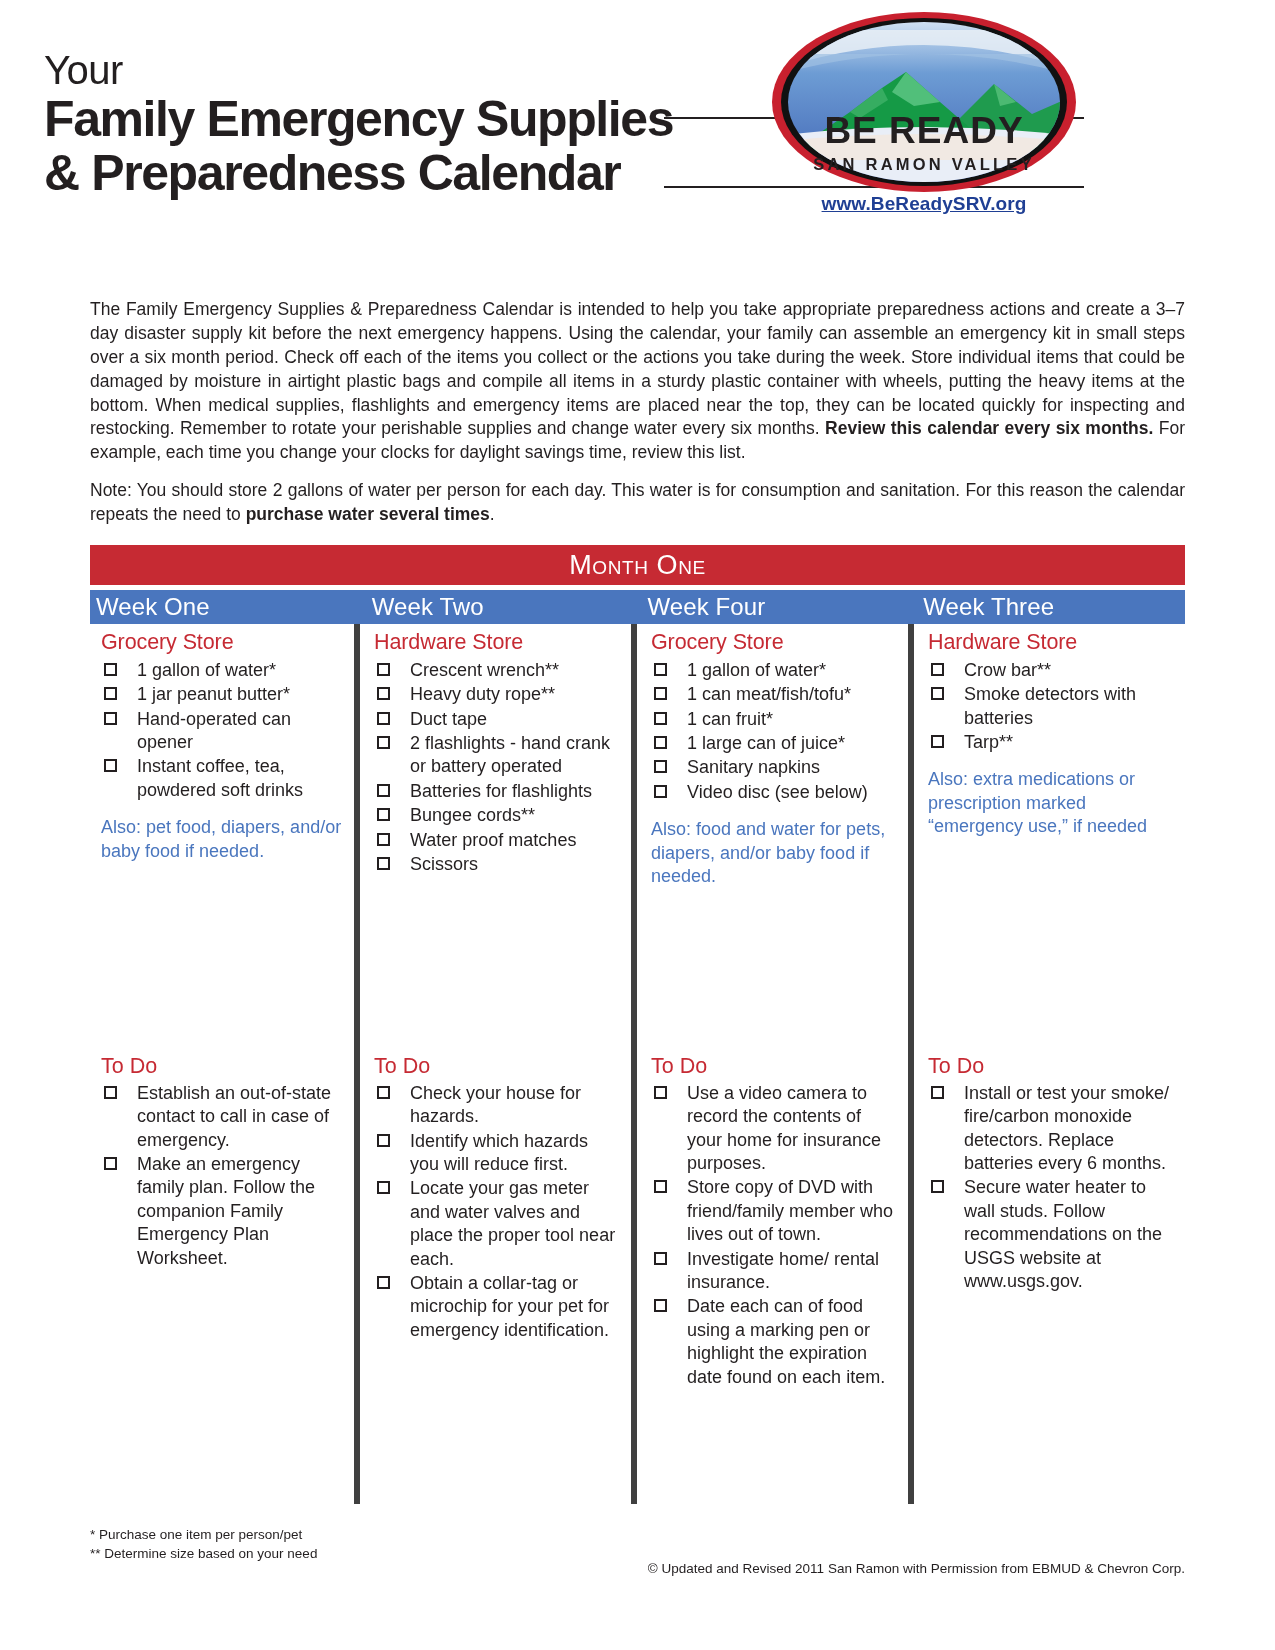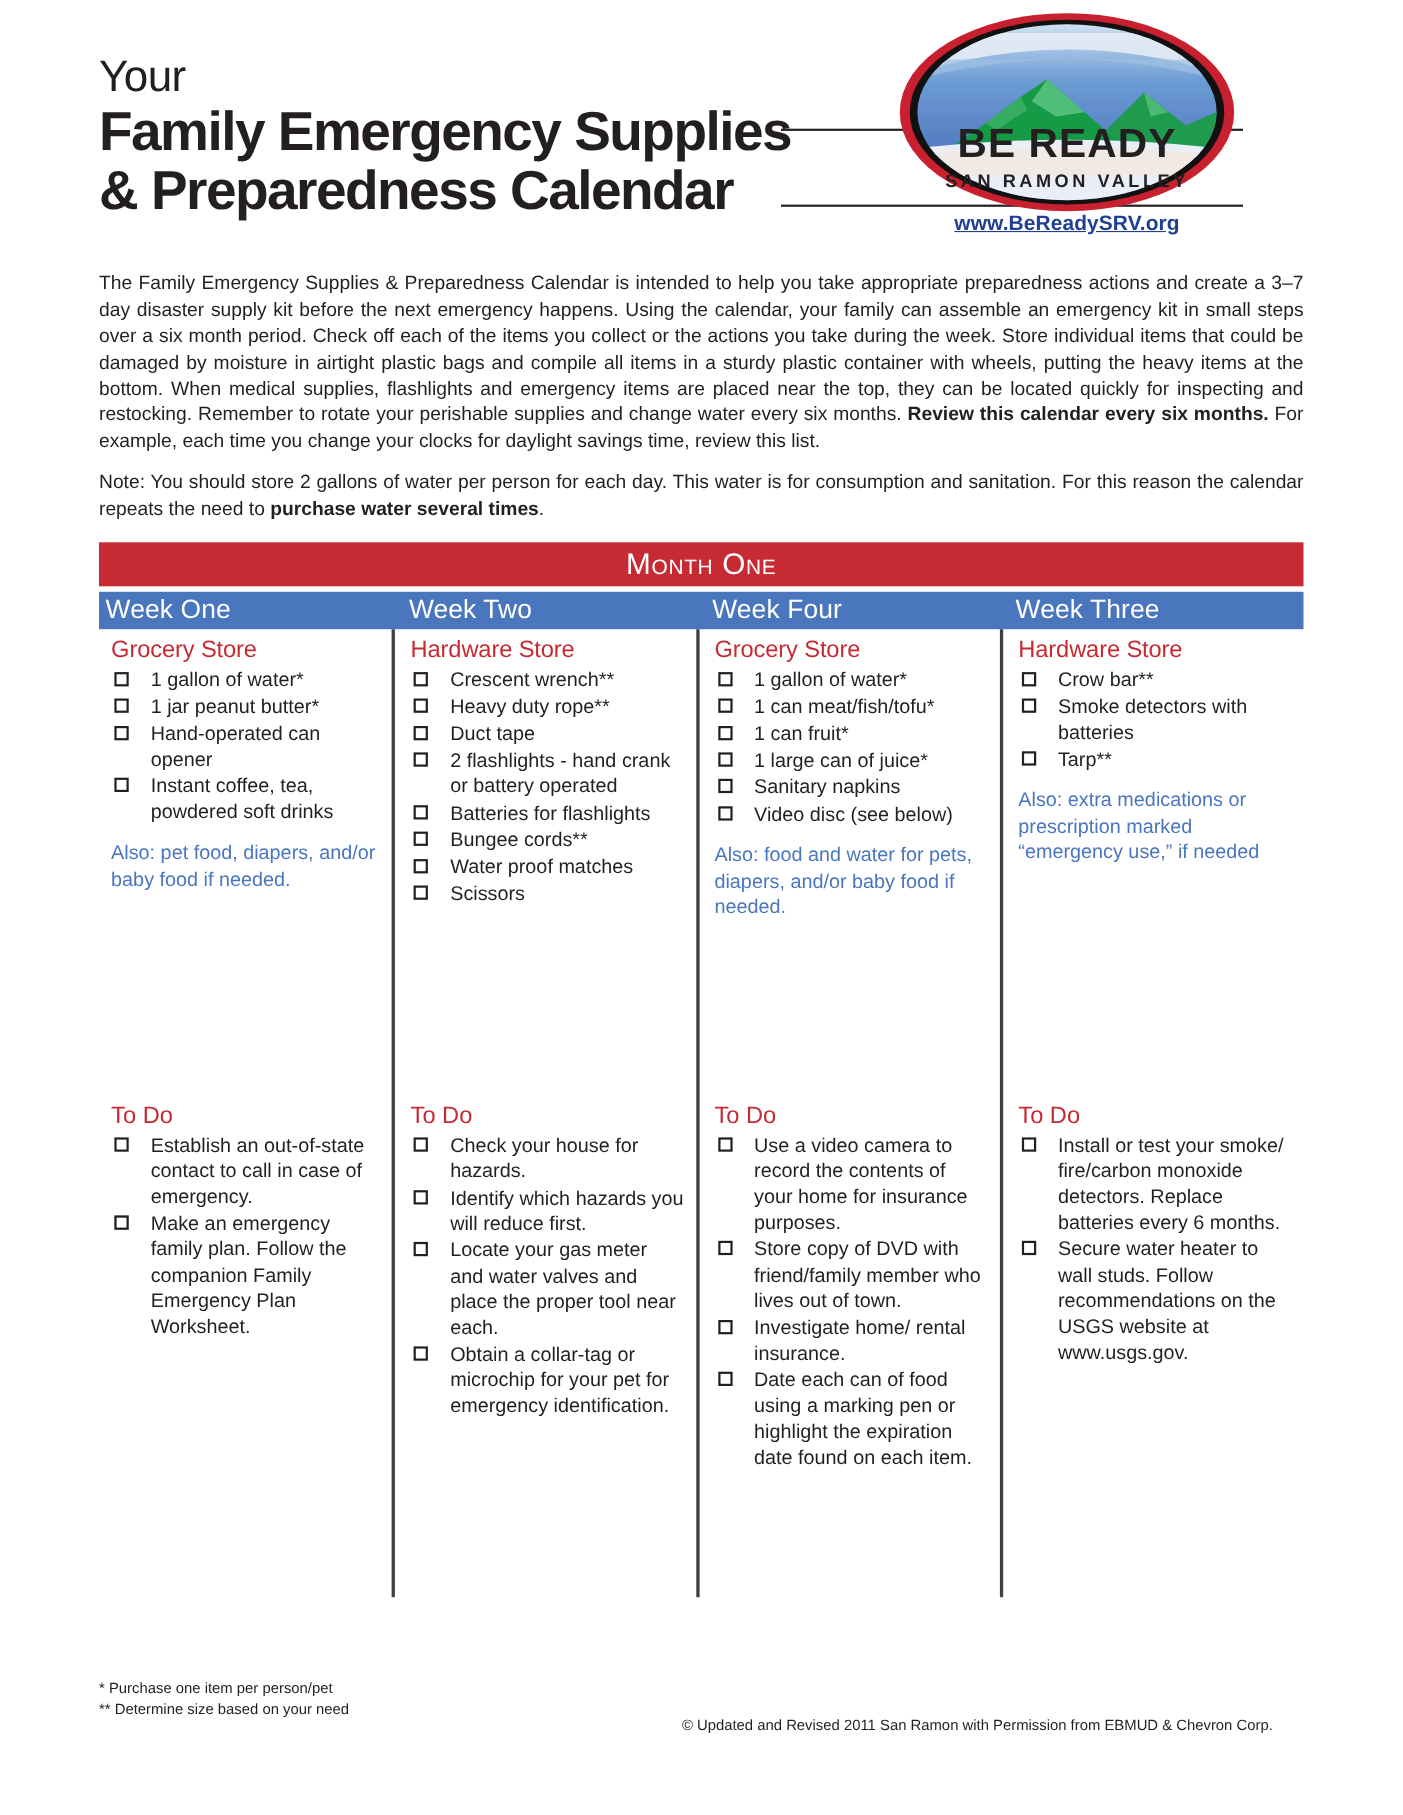--- a/index.html
+++ b/index.html
@@ -20,21 +20,22 @@
     width: 1275px;
     height: 1650px;
     padding: 0;
     box-sizing: border-box;
   }
 
   
   .header {
     position: relative;
     height: 230px;
-    margin: 0 90px 0 90px;
+    margin: 0 90px 0 44px;
+    padding-top: 52px;
     box-sizing: content-box;
   }
   .title-block {
     position: absolute;
     top: 50px;
     left: 0;
     width: 680px;
   }
   .title-small {
     font-size: 40px;
@@ -143,21 +144,21 @@
     display: flex;
     height: 880px;
     position: relative;
   }
   .col {
     flex: 1 1 0;
     position: relative;
     padding: 6px 10px 0 14px;
     box-sizing: border-box;
   }
-  .col + .col { border-left: 3px solid #404040; }
+  .col + .col { border-left: 6px solid #404040; }
   .col:nth-child(1) { padding-left: 11px; padding-right: 6px; }
 
   .sec-head {
     color: #c62a33;
     font-size: 21.5px;
     margin: 0 0 4px 0;
     letter-spacing: -0.1px;
   }
   .todo-head {
     color: #c62a33;
@@ -209,21 +210,21 @@
     bottom: 72px;
     display: flex;
     align-items: flex-start;
     font-size: 13.5px;
     color: #231f20;
     line-height: 1.42;
   }
   .footer-left { width: 430px; }
   .footer-right {
     flex: 1;
-    text-align: center;
+    text-align: right;
     padding-top: 2px;
     padding-left: 72px;
     margin-top: 32px;
   }
 </style>
 </head>
 <body>
 
 <div class="page">
 

